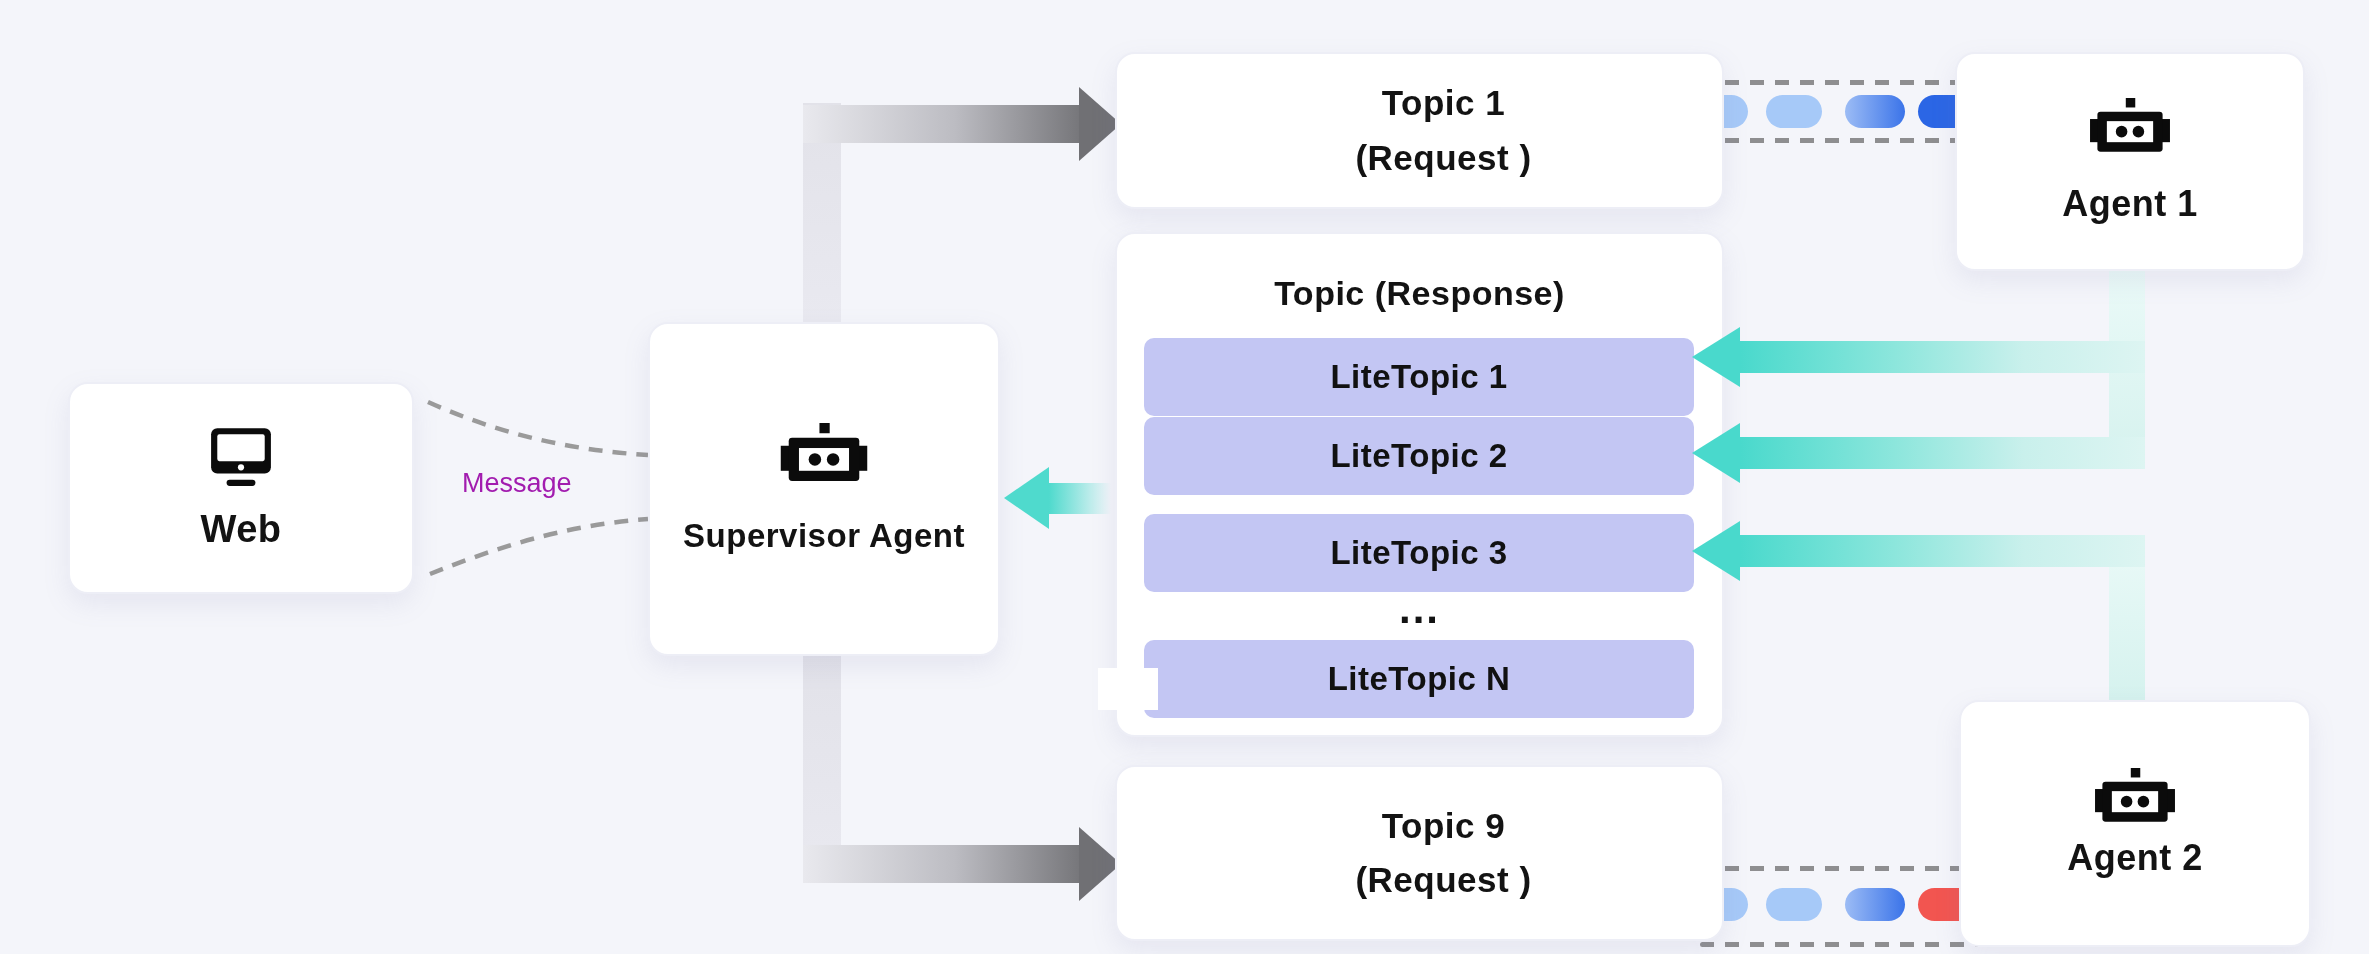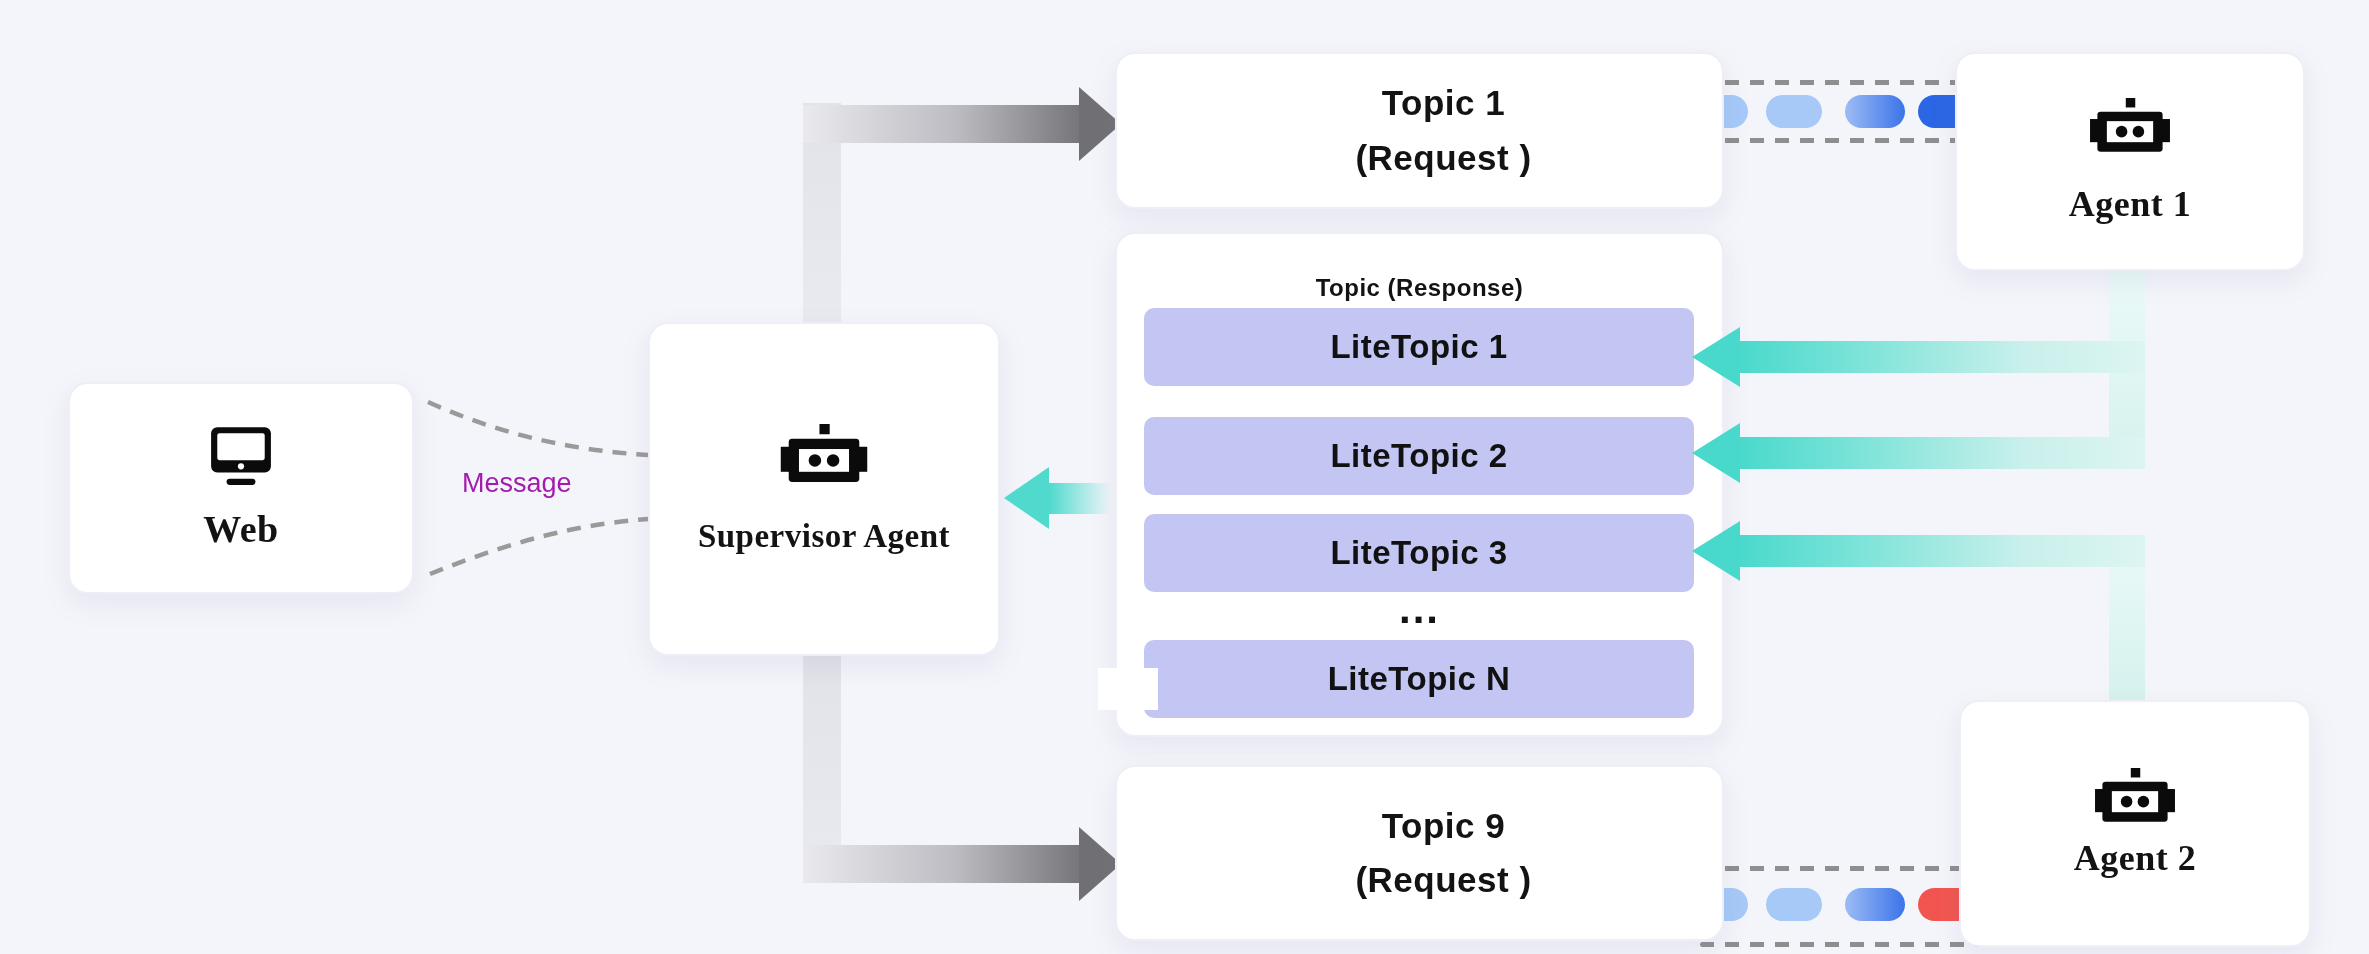--- a/index.html
+++ b/index.html
@@ -9,47 +9,47 @@
     font-family:"Liberation Sans", sans-serif; color:#131313;
   }
   
   .box {
     position:absolute; background:#ffffff;
     border:2px solid #edeef6; border-radius:20px;
     box-shadow:0 10px 26px rgba(130,135,175,.13);
     z-index:2; display:flex; flex-direction:column;
     align-items:center; justify-content:center; text-align:center;
   }
-  .box-label { font-weight:700; letter-spacing:.5px;font-family:Liberation Serif, serif; }
+  .box-label { font-weight:700; letter-spacing:.5px; }
   .two-line { font-size:35px; font-weight:700; line-height:1.55; letter-spacing:.5px;margin-left:48px; }
 
   
   .web-box   { left:68px;  top:382px; width:342px; height:208px; gap:22px; }
   .web-box .box-label { font-size:38px; }
   .sup-box   { left:648px; top:322px; width:348px; height:330px; gap:28px; }
   .sup-box .box-label { font-size:33px; }
   .a1-box    { left:1955px; top:52px;  width:346px; height:215px; gap:24px; }
   .a2-box    { left:1959px; top:700px; width:348px; height:243px; gap:8px; }
   .a1-box .box-label, .a2-box .box-label { font-size:36px; }
 
   
   .t1-box { left:1115px; top:52px;  width:605px; height:153px; }
   .t2-box { left:1115px; top:765px; width:605px; height:172px; }
 
   
   .resp-box { left:1115px; top:232px; width:605px; height:501px; justify-content:flex-start; }
   .resp-title { position:absolute; top:40px; left:0; width:100%;
-    font-size:24px; font-weight:700; letter-spacing:.5px; }
+    font-size:34px; font-weight:700; letter-spacing:.5px; }
   .lt-bar {
     position:absolute; left:27px; width:550px; height:78px;
     background:#c3c6f3; border-radius:10px;
     display:flex; align-items:center; justify-content:center;
     font-size:33px; font-weight:700; letter-spacing:.5px; color:#111;
   }
-  .lt1 { top:74px; } .lt2 { top:183px; } .lt3 { top:280px; } .ltN { top:406px; }
+  .lt1 { top:104px; } .lt2 { top:183px; } .lt3 { top:280px; } .ltN { top:406px; }
   .lt-dots { position:absolute; top:352px; left:0; width:100%; height:46px;
     line-height:46px; font-size:42px; font-weight:700; letter-spacing:2px; }
 
   
   .gray-vbar { position:absolute; left:803px; width:38px;
     background:linear-gradient(180deg,#e2e2e9,#e9e9f0); z-index:1; }
   .gv-top { top:103px; height:219px; }
   .gv-bot { top:652px; height:231px; }
   .gray-shaft { position:absolute; left:803px; width:276px; height:38px;
     background:linear-gradient(90deg,#e9e9ee 0%,#bcbcc2 55%,#77777b 100%); z-index:1; }

